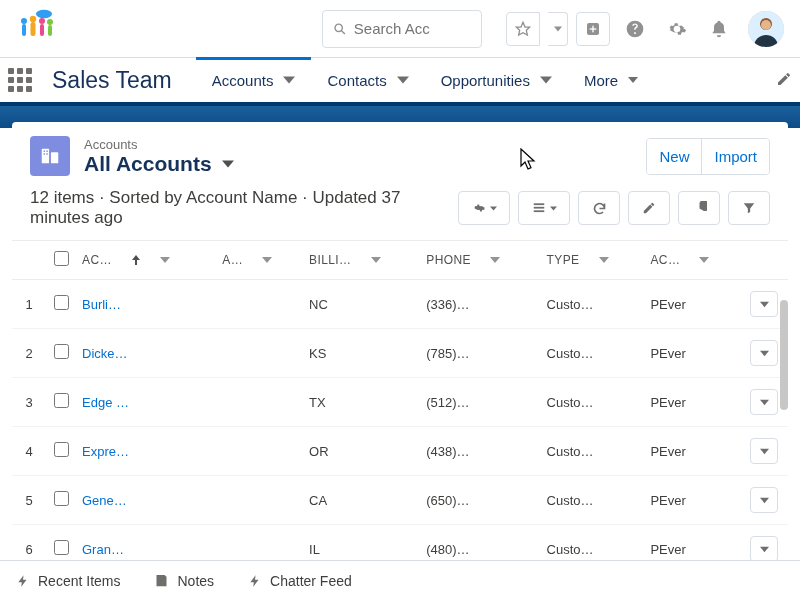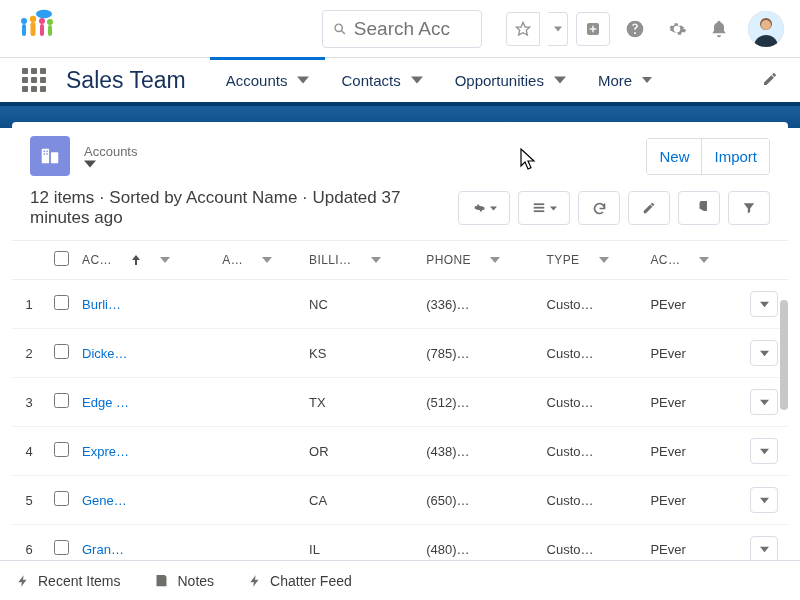--- a/index.html
+++ b/index.html
@@ -2,29 +2,29 @@
 <html><head>
 <meta charset="utf-8">
 <style>
   * { box-sizing: border-box; margin: 0; padding: 0; }
   body { font-family: -apple-system, "Segoe UI", Helvetica, Arial, sans-serif; background:#fff; color:#16325c; font-size:13px; overflow:hidden; width:800px; height:600px; position:relative; }
   
   .gh { display:flex; align-items:center; height:58px; padding:0 16px; border-bottom:1px solid #d8dde6; }
   .logo-stack { display:flex; align-items:flex-end; gap:-3px; }
   .logo-stack svg { }
   .search { margin-left: auto; margin-right:16px; width:160px; height:38px; border:1px solid #d8dde6; border-radius:4px; display:flex; align-items:center; padding:0 10px; color:#706e6b; background:#fff; }
-  .search input { border:none; outline:none; font-size:19px; color:#1d4ed8; width:100%; background:transparent; }
+  .search input { border:none; outline:none; font-size:15px; color:#1d4ed8; width:100%; background:transparent; }
   .hicon { width:34px; height:34px; border:1px solid #d8dde6; border-radius:4px; display:flex; align-items:center; justify-content:center; color:#919191; margin-left:8px; cursor:pointer; }
   .hicon.flat { border:none; }
   .star-split { display:flex; }
   .star-split .half { border-radius:4px 0 0 4px; }
   .star-split .half2 { border-radius:0 4px 4px 0; border-left:none; width:20px; }
   .avatar { width:36px; height:36px; border-radius:50%; overflow:hidden; margin-left:12px; display:flex; align-items:center; justify-content:center; background:#e9c9a8; }
   
-  .nav { display:flex; align-items:center; height:48px; padding:0 22px; border-bottom:4px solid #00396b; }
+  .nav { display:flex; align-items:center; height:48px; padding:0 8px; border-bottom:4px solid #00396b; }
   .waffle { width:24px; display:grid; grid-template-columns:repeat(3,6px); grid-template-rows:repeat(3,6px); gap:3px; margin-right:20px; cursor:pointer; }
   .waffle span { background:#706e6b; border-radius:1px; }
   .appname { font-size:23px; color:#16325c; margin-right:24px; }
   .tabs { display:flex; height:100%; }
   .tab { display:flex; align-items:center; padding:0 16px; color:#16325c; cursor:pointer; position:relative; font-size:15px; gap:10px; }
   .tab.active { color:#16325c; }
   .tab.active::before { content:""; position:absolute; top:-1px; left:0; right:0; height:3px; background:#0070d2; }
   .pencil-global { margin-left:auto; color:#706e6b; cursor:pointer; }
   
   .bluestrip { height:22px; background: linear-gradient(#1a5f9c,#0d4d87); }
@@ -183,20 +183,21 @@
           <rect x="13" y="8" width="8" height="12" rx="1"></rect>
           <rect x="5" y="6" width="1.6" height="1.6" fill="#7f8de1"></rect>
           <rect x="8" y="6" width="1.6" height="1.6" fill="#7f8de1"></rect>
           <rect x="5" y="9" width="1.6" height="1.6" fill="#7f8de1"></rect>
           <rect x="8" y="9" width="1.6" height="1.6" fill="#7f8de1"></rect>
         </svg>
     </div>
     <div class="lh-titles">
       <div class="lh-sub">Accounts</div>
       <div class="lh-title">
+          <span>All Accounts</span>
           <svg width="12" height="10" viewBox="0 0 10 6">
             <path d="M0 0l5 6 5-6z" fill="#514f4d"></path>
           </svg>
         </div>
     </div>
     <div class="lh-actions">
       <button>New</button>
       <button>Import</button>
     </div>
   </div>

